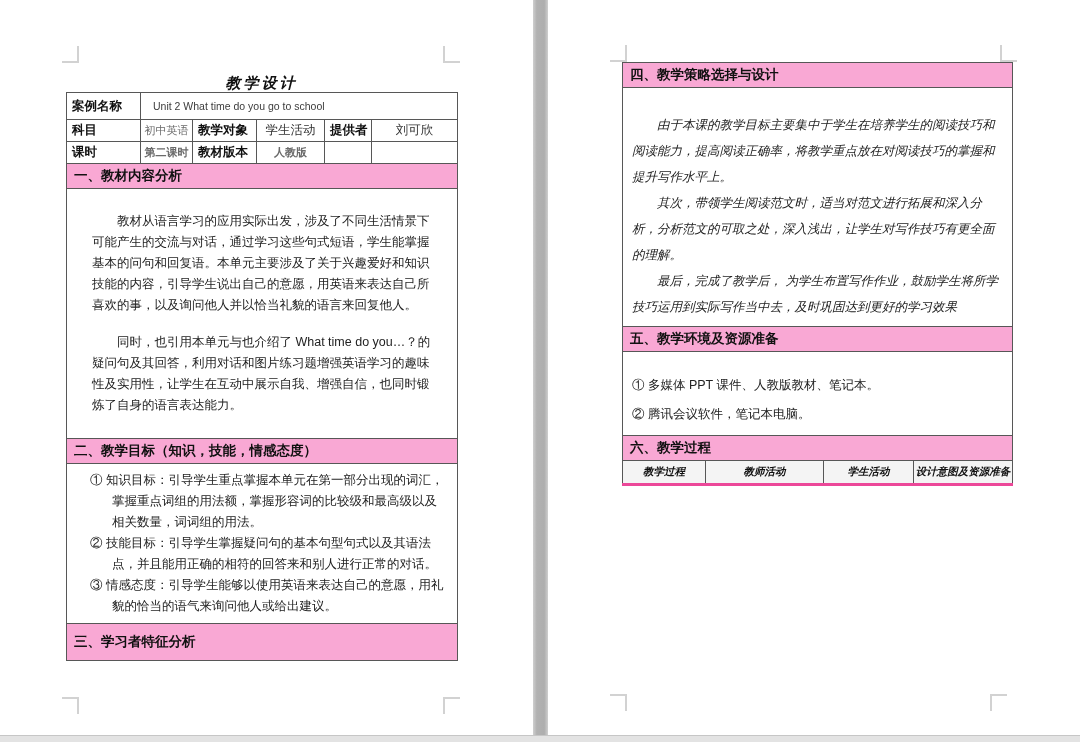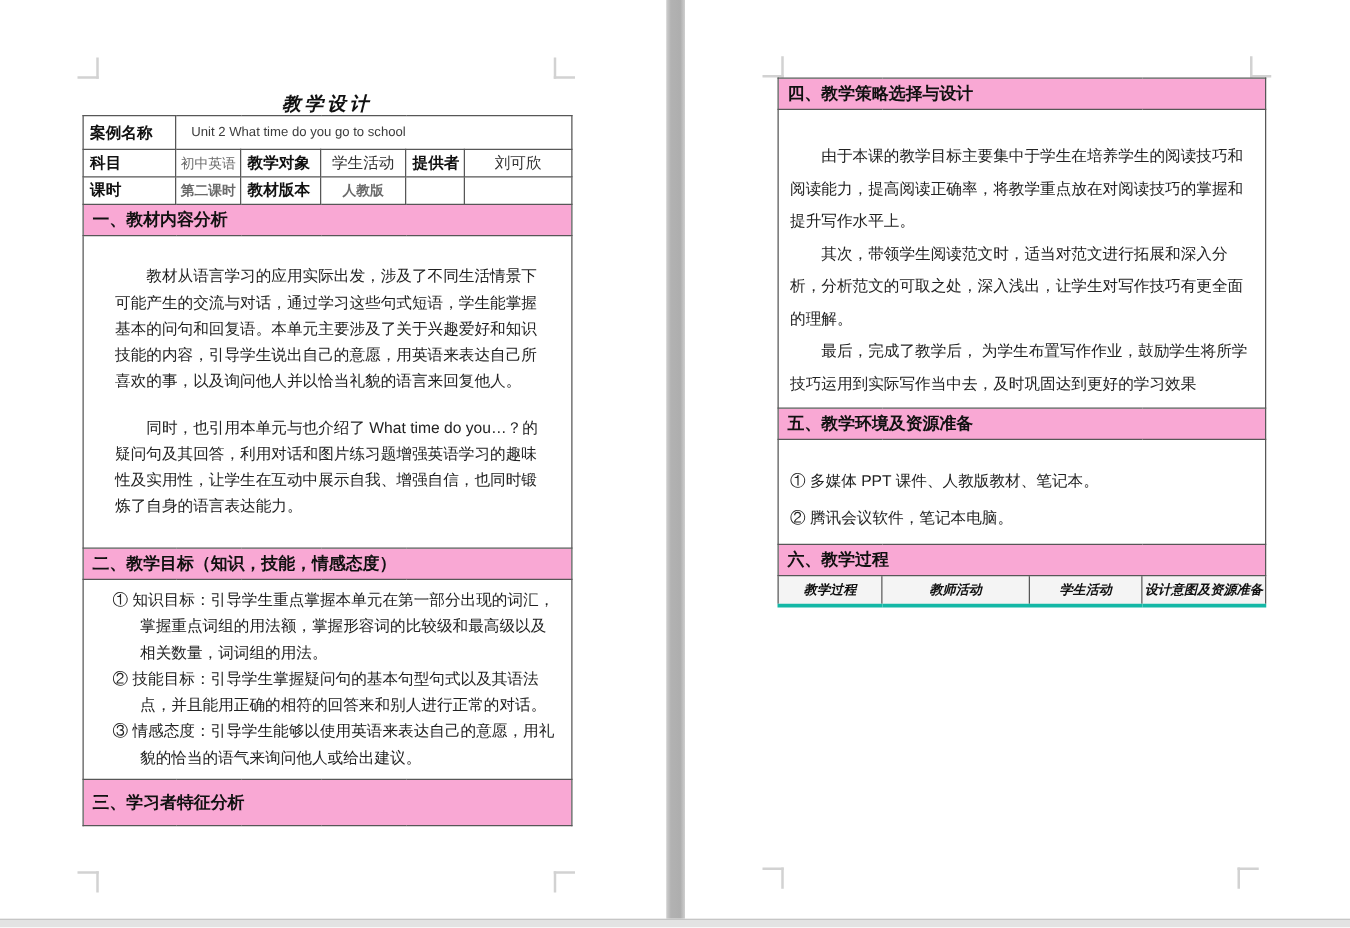--- a/index.html
+++ b/index.html
@@ -57,30 +57,30 @@
   .t1 td.b-s1{height:151px;}
   .t1 td.b-s2{height:154px;}
   .goal-item{margin-left:14px;padding-left:22px;text-indent:-22px;}
 
   
   .t2{position:absolute;left:622px;top:62px;width:390px;font-size:12.5px;}
   .t2 td.body{line-height:26px;}
   .t2 td.b-learner{height:228px;padding-top:44px;}
   .learner-item{margin-left:16px;padding-left:23px;text-indent:-23px;}
   .t2 td.b-s4{height:178px;padding-top:24px;}
-  .t2 td.b-s4 p{margin:0;text-indent:2em;}
+  .t2 td.b-s4 p{margin:0;text-indent:2em;font-style:italic;}
   .t2 td.b-s5{height:72px;line-height:29px;padding-top:19px;}
   .res-item{padding-left:23px;text-indent:-23px;}
   .t2 tr.hd td{font-size:13.5px;}
   .t2 tr.ph td{
     height:24px;background:#f4f4f4;
     font-family:"Liberation Serif",serif;
     font-weight:bold;font-style:italic;font-size:10.5px;
     text-align:center;color:#111;
-    border-bottom:3px solid #14b8a6;
+    border-bottom:3px solid #ec4899;
   }
 </style>
 </head>
 <body>
 
 <div id="screen">
 
   <div class="page" id="page1"></div>
 
   <div class="crop tl" style="left:62px;top:46px;"></div>

